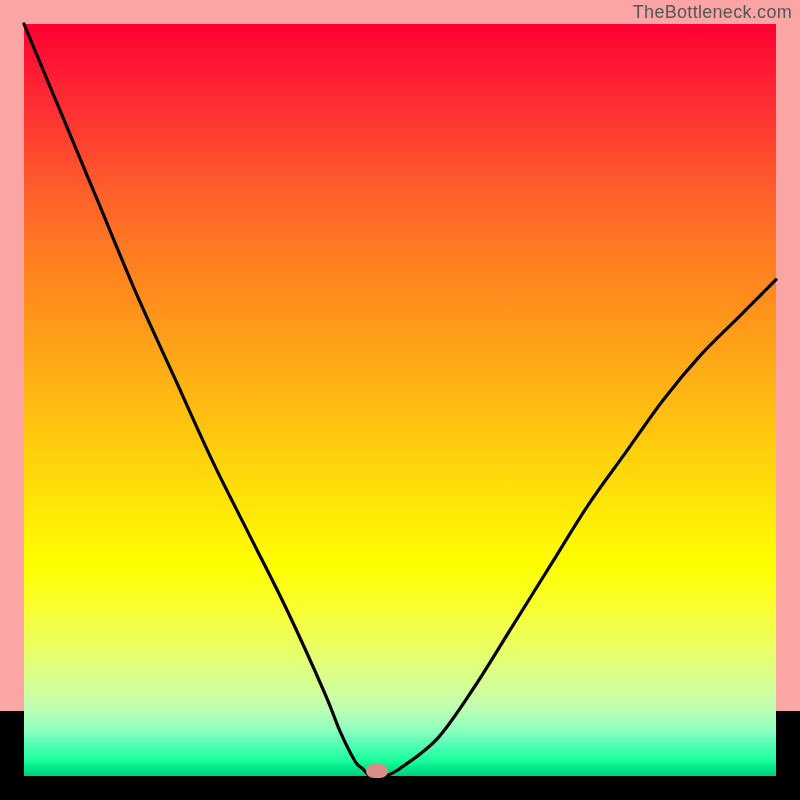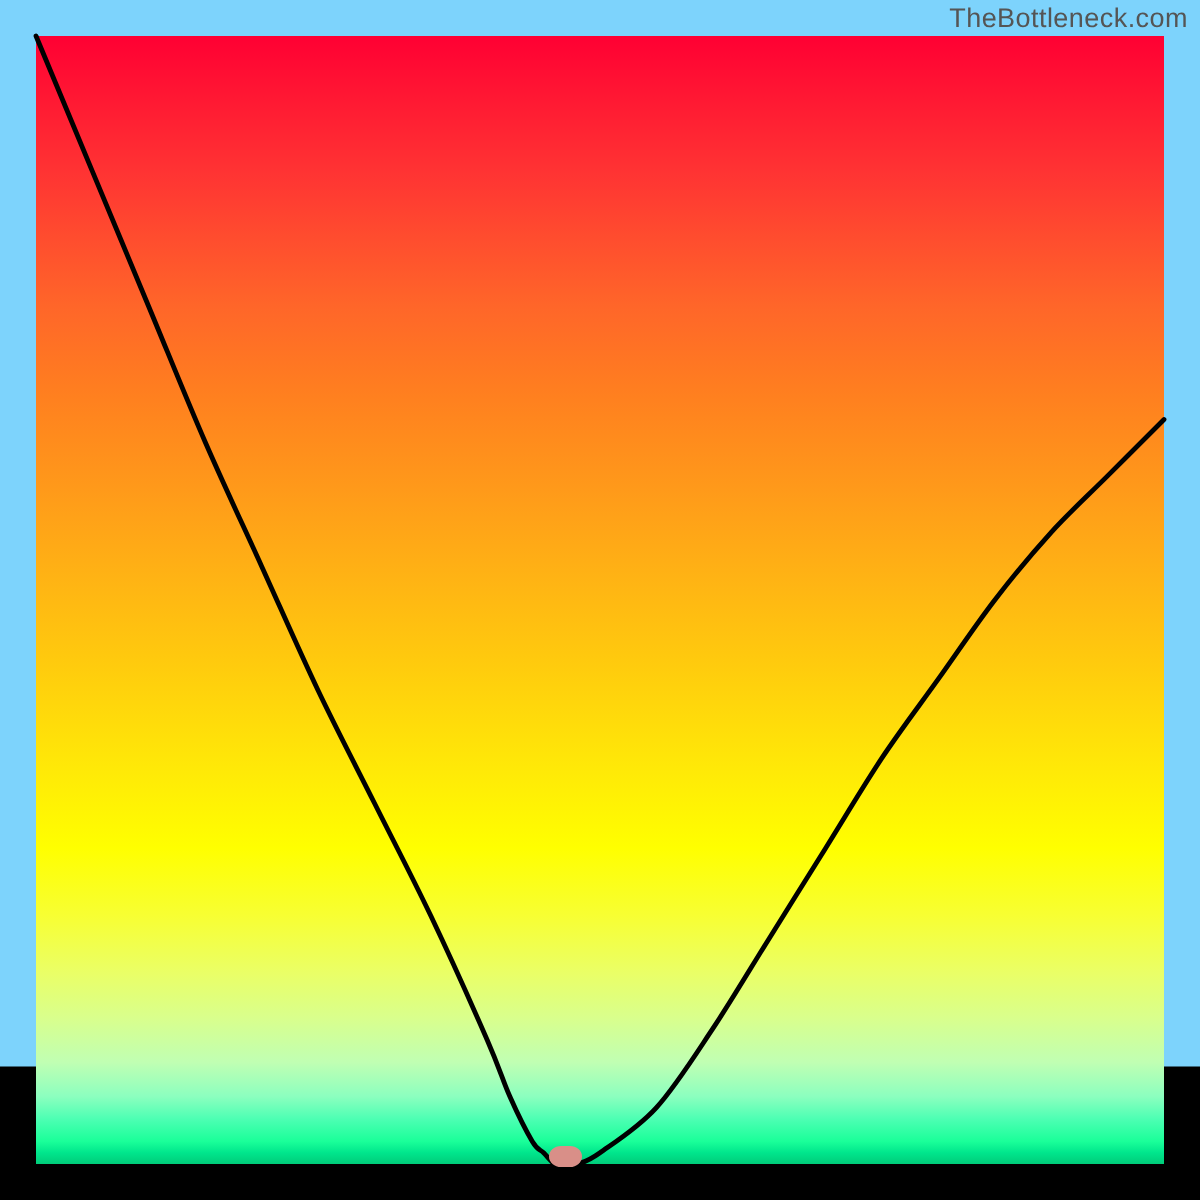--- a/index.html
+++ b/index.html
@@ -10,21 +10,21 @@
     background: #000;
     overflow: hidden;
     font-family: Arial, Helvetica, sans-serif;
   }
   .frame {
     position: absolute;
     left: 0;
     top: 0;
     width: 800px;
     height: 711px;
-    background: #7dd3fc;
+    background: #fca5a5;
   }
   .plot-area {
     position: absolute;
     
     left: 24px;
     top: 24px;
     width: 752px;
     height: 752px;
     
     background: linear-gradient(

